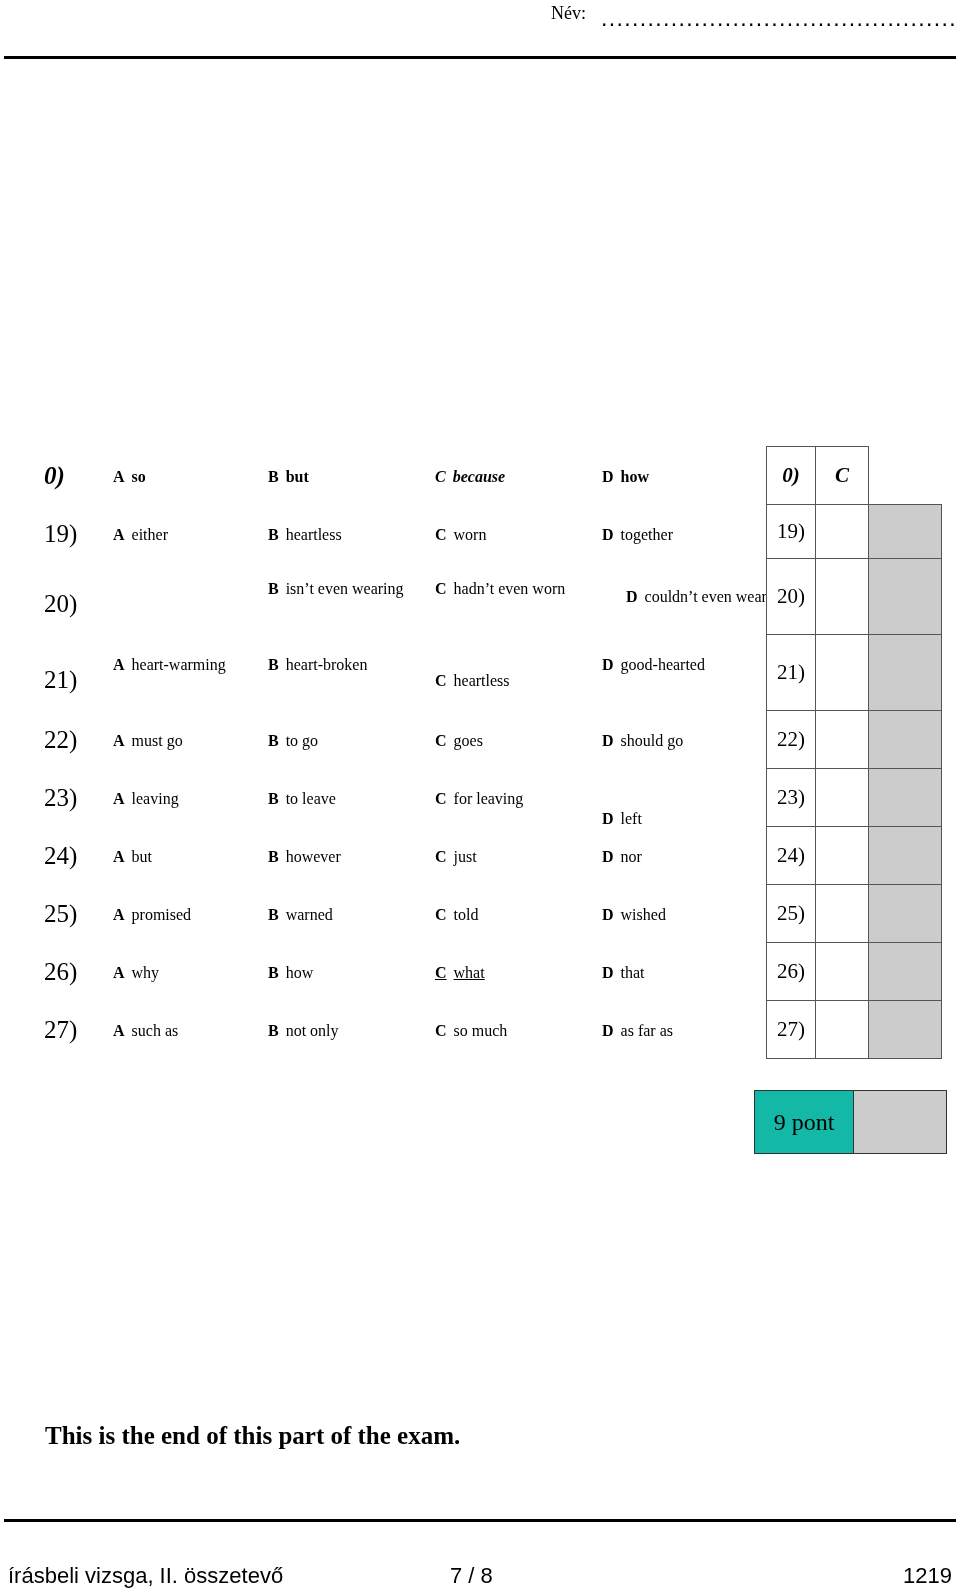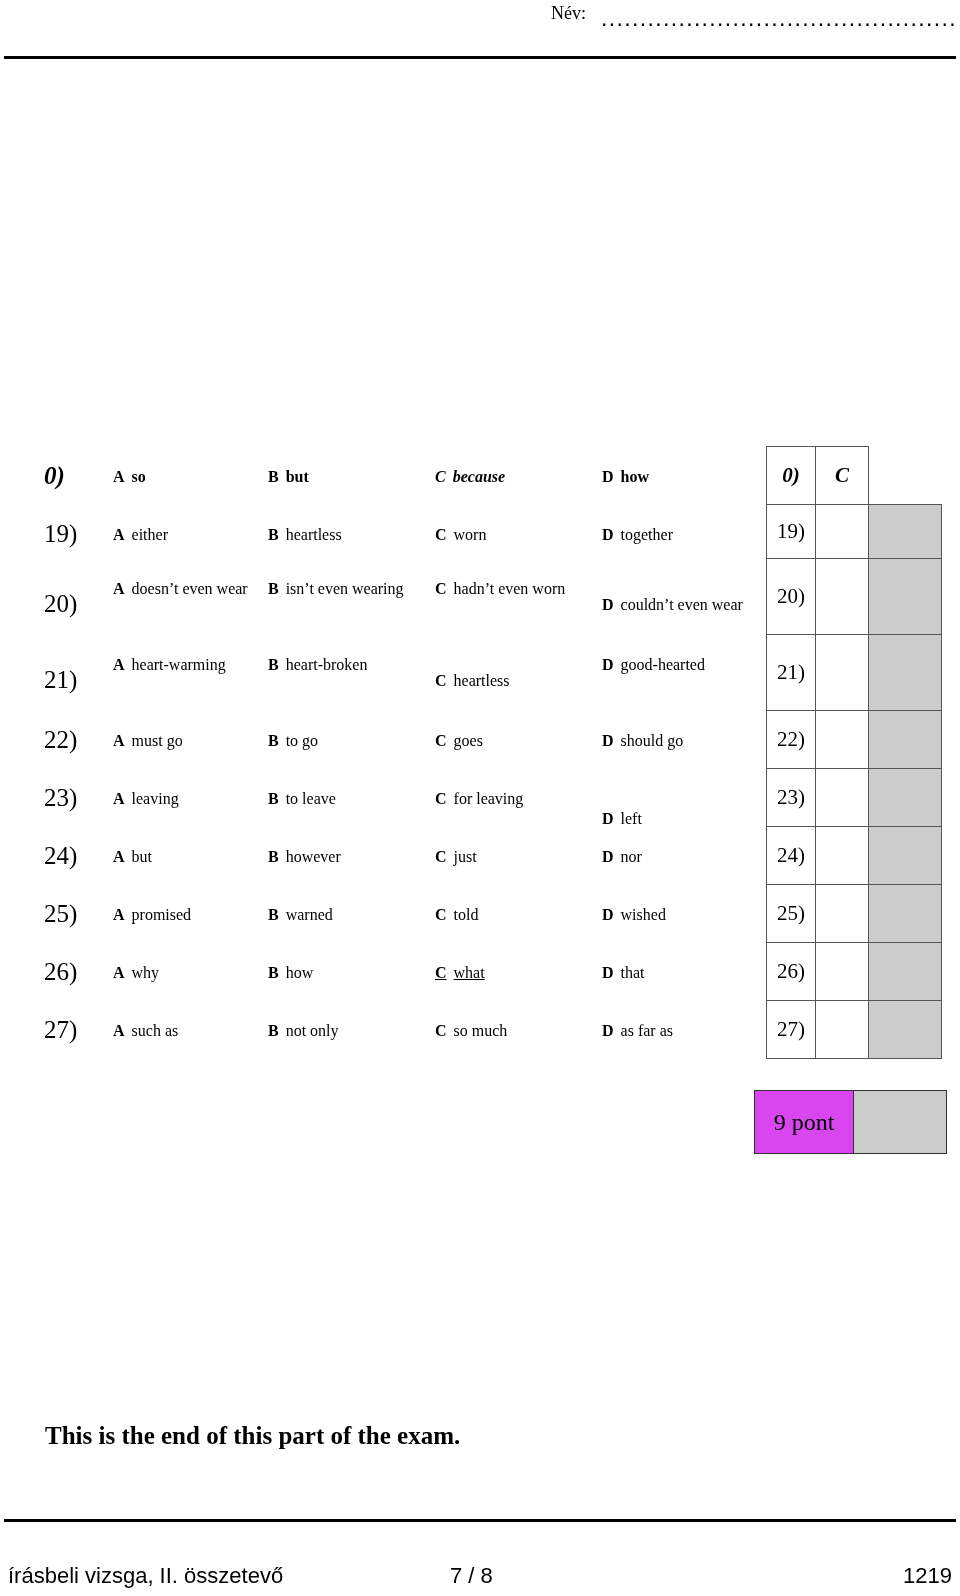--- a/index.html
+++ b/index.html
@@ -149,21 +149,21 @@
     position: absolute;
     left: 754px;
     top: 1090px;
     border-collapse: collapse;
   }
   #points-box td { padding: 0; vertical-align: middle; }
   .pb-label {
     width: 98px;
     height: 62px;
     border: 1.5px solid #333333;
-    background: #d946ef;
+    background: #14b8a6;
     text-align: center;
     font-size: 24px;
   }
   .pb-gray {
     width: 92px;
     height: 62px;
     border: 1.5px solid #333333;
     background: #cccccc;
   }
 
@@ -225,24 +225,23 @@
     </div>
     <div class="q-row" style="height: 52px; top: 66px; position: absolute;">
       <div class="q-num" style="top: 8px;">19)</div>
       <div class="q-opt opt-a" style="top: 8px;"><span class="letter">A</span><span class="text">either</span></div>
       <div class="q-opt opt-b" style="top: 8px;"><span class="letter">B</span><span class="text">heartless</span></div>
       <div class="q-opt opt-c" style="top: 8px;"><span class="letter">C</span><span class="text">worn</span></div>
       <div class="q-opt opt-d" style="top: 8px;"><span class="letter">D</span><span class="text">together</span></div>
     </div>
     <div class="q-row" style="height: 76px; top: 120px; position: absolute;">
       <div class="q-num" style="top: 24px;">20)</div>
-      <div class="q-opt opt-a" style="top: 8px; width: 160px;"><span class="letter">A</span><span class="text">doesn’t even wear</span></div>
       <div class="q-opt opt-b" style="top: 8px; width: 160px;"><span class="letter">B</span><span class="text">isn’t even wearing</span></div>
       <div class="q-opt opt-c" style="top: 8px; width: 160px;"><span class="letter">C</span><span class="text">hadn’t even worn</span></div>
-      <div class="q-opt opt-d" style="top: 24px; width: 160px;"><span class="letter">D</span><span class="text">couldn’t even wear</span></div>
+      <div class="q-opt opt-d" style="top: 16px; width: 160px; margin-left: 24px;"><span class="letter">D</span><span class="text">couldn’t even wear</span></div>
     </div>
     <div class="q-row" style="height: 76px; top: 196px; position: absolute;">
       <div class="q-num" style="top: 24px;">21)</div>
       <div class="q-opt opt-a" style="top: 8px; width: 160px;"><span class="letter">A</span><span class="text">heart-warming</span></div>
       <div class="q-opt opt-b" style="top: 8px; width: 160px;"><span class="letter">B</span><span class="text">heart-broken</span></div>
       <div class="q-opt opt-c" style="top: 24px; width: 160px;"><span class="letter">C</span><span class="text">heartless</span></div>
       <div class="q-opt opt-d" style="top: 8px; width: 160px;"><span class="letter">D</span><span class="text">good-hearted</span></div>
     </div>
     <div class="q-row" style="height: 56px; top: 272px; position: absolute;">
       <div class="q-num" style="top: 8px;">22)</div>

